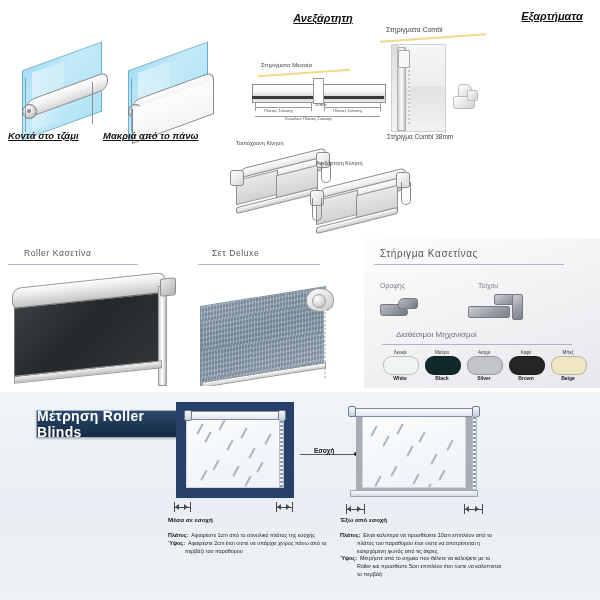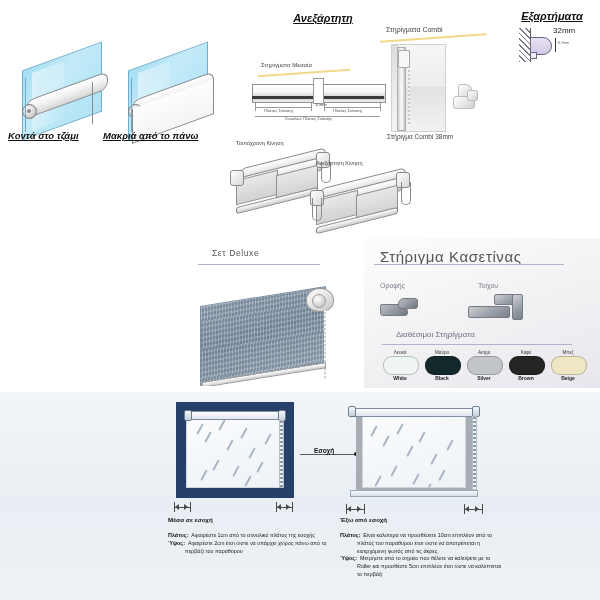--- a/index.html
+++ b/index.html
@@ -386,63 +386,67 @@
       <div class="dr-end" style="left:2px;top:22px;"></div>
       <div class="dr-end" style="left:88px;top:4px;"></div>
       <div class="dr-chain" style="left:93px;top:14px;height:22px;"></div>
       <div class="dr-chain" style="left:4px;top:30px;height:22px;"></div>
     </div>
   </div>
 
   <div class="abs" style="left:505px;top:0;width:95px;height:160px;">
     <div class="abs hdr-ital" style="left:2px;top:10px;width:90px;">Εξαρτήματα</div>
 
-    <div class="abs" style="left:14px;top:28px;width:76px;height:34px;">
-      <div class="wall-hatch" style="left:0;top:0;height:34px;"></div>
-      <div class="mech-body" style="left:11px;top:9px;width:20px;height:16px;"></div>
-      <div class="mech-foot" style="left:11px;top:24px;"></div>
-      <div class="abs mech-size" style="left:34px;top:-2px;">32mm</div>
-      <div class="mech-arrow" style="left:36px;top:10px;height:14px;"></div>
-      <div class="abs tiny" style="left:39px;top:13px;font-size:3.6px;">6.7mm</div>
-    </div>
-
-
-  </div>
-
+
+
+  </div>
+
+  <div class="abs" style="left:0;top:238px;width:190px;height:150px;">
+    <div class="abs panel-title" style="left:24px;top:10px;">Roller  Κασετίνα</div>
+    <div class="panel-rule" style="left:8px;top:26px;width:130px;"></div>
+
+    <div class="kas-box" style="left:8px;top:30px;width:178px;height:118px;">
+      <div class="kas-cassette" style="left:4px;top:12px;width:152px;"></div>
+      <div class="kas-screen" style="left:6px;top:32px;width:144px;height:72px;"></div>
+      <div class="kas-rail" style="left:150px;top:18px;height:98px;"></div>
+      <div class="kas-bar" style="left:6px;top:100px;width:146px;"></div>
+      <div class="abs" style="left:152px;top:10px;width:14px;height:16px;border-radius:3px;background:linear-gradient(140deg,#e9e9e9,#b5b5b5);border:1px solid #8f8f8f;transform:skewY(-6deg);"></div>
+    </div>
+  </div>
 
   <div class="abs" style="left:192px;top:238px;width:170px;height:150px;">
     <div class="abs panel-title" style="left:20px;top:10px;">Σετ  Deluxe</div>
     <div class="panel-rule" style="left:6px;top:26px;width:122px;"></div>
 
     <div class="dlx-box" style="left:4px;top:28px;width:162px;height:120px;">
       <div class="dlx-fabric" style="left:4px;top:30px;width:124px;height:78px;"></div>
       <div class="dlx-tube" style="left:110px;top:22px;"></div>
       <div class="dlx-chain" style="left:128px;top:42px;height:72px;"></div>
       <div class="dlx-bar" style="left:6px;top:106px;width:122px;"></div>
     </div>
   </div>
 
   <div class="brk-panel" style="left:364px;top:238px;width:236px;height:150px;">
-    <div class="abs panel-title" style="left:16px;top:10px;font-size:15px;">Στήριγμα Κασετίνας</div>
+    <div class="abs panel-title" style="left:16px;top:10px;font-size:10px;">Στήριγμα Κασετίνας</div>
     <div class="panel-rule" style="left:10px;top:26px;width:190px;"></div>
 
     <div class="abs sublabel" style="left:16px;top:44px;font-size:7px;color:#7d7d8a;">Οροφής</div>
     <div class="abs" style="left:16px;top:58px;width:44px;height:26px;">
       <div class="brk-ceiling" style="left:0;top:8px;width:26px;height:10px;border-radius:2px 8px 3px 3px;"></div>
       <div class="brk-ceiling" style="left:18px;top:2px;width:18px;height:9px;border-radius:6px 3px 3px 3px;"></div>
     </div>
 
     <div class="abs sublabel" style="left:114px;top:44px;font-size:7px;color:#7d7d8a;">Τοίχου</div>
     <div class="abs" style="left:104px;top:54px;width:62px;height:32px;">
       <div class="brk-wall-a" style="left:0;top:14px;width:40px;height:10px;border-radius:2px;"></div>
       <div class="brk-wall-a" style="left:26px;top:2px;width:26px;height:9px;border-radius:2px;"></div>
       <div class="brk-wall-a" style="left:44px;top:2px;width:9px;height:24px;border-radius:2px;"></div>
     </div>
 
-    <div class="abs sublabel" style="left:32px;top:92px;font-size:8px;color:#6f6f82;">Διαθέσιμοι Στηρίγματα</div>
+    <div class="abs sublabel" style="left:32px;top:92px;font-size:8px;color:#6f6f82;">Διαθέσιμοι Μηχανισμοί</div>
     <div class="panel-rule" style="left:18px;top:106px;width:190px;"></div>
 
     <div class="abs" style="left:16px;top:112px;width:206px;height:34px;">
       <div class="abs" style="left:0;top:0;width:40px;">
         <div class="sw-gr">Λευκό</div>
         <div class="swatch" style="left:3px;top:6px;background:#eef5f3;"></div>
         <div class="sw-en abs" style="left:0;top:25px;width:40px;">White</div>
       </div>
       <div class="abs" style="left:42px;top:0;width:40px;">
         <div class="sw-gr">Μαύρο</div>
@@ -462,20 +466,21 @@
       <div class="abs" style="left:168px;top:0;width:40px;">
         <div class="sw-gr">Μπεζ</div>
         <div class="swatch" style="left:3px;top:6px;background:#efe6c3;"></div>
         <div class="sw-en abs" style="left:0;top:25px;width:40px;">Beige</div>
       </div>
     </div>
   </div>
 
   <div id="bottom-band">
 
+    <div class="banner" style="left:36px;top:18px;width:142px;height:26px;">Μέτρηση Roller Blinds</div>
 
     <div class="win" style="left:176px;top:10px;width:118px;height:96px;">
       <div class="win-frame-in"></div>
       <div class="win-glass" style="left:10px;top:10px;right:10px;bottom:10px;">
         <i style="left:12px;top:10px;"></i>
           <i style="left:20px;top:18px;"></i>
         <i style="left:34px;top:6px;"></i>
           <i style="left:42px;top:26px;"></i>
         <i style="left:56px;top:14px;"></i>
           <i style="left:64px;top:34px;"></i>

